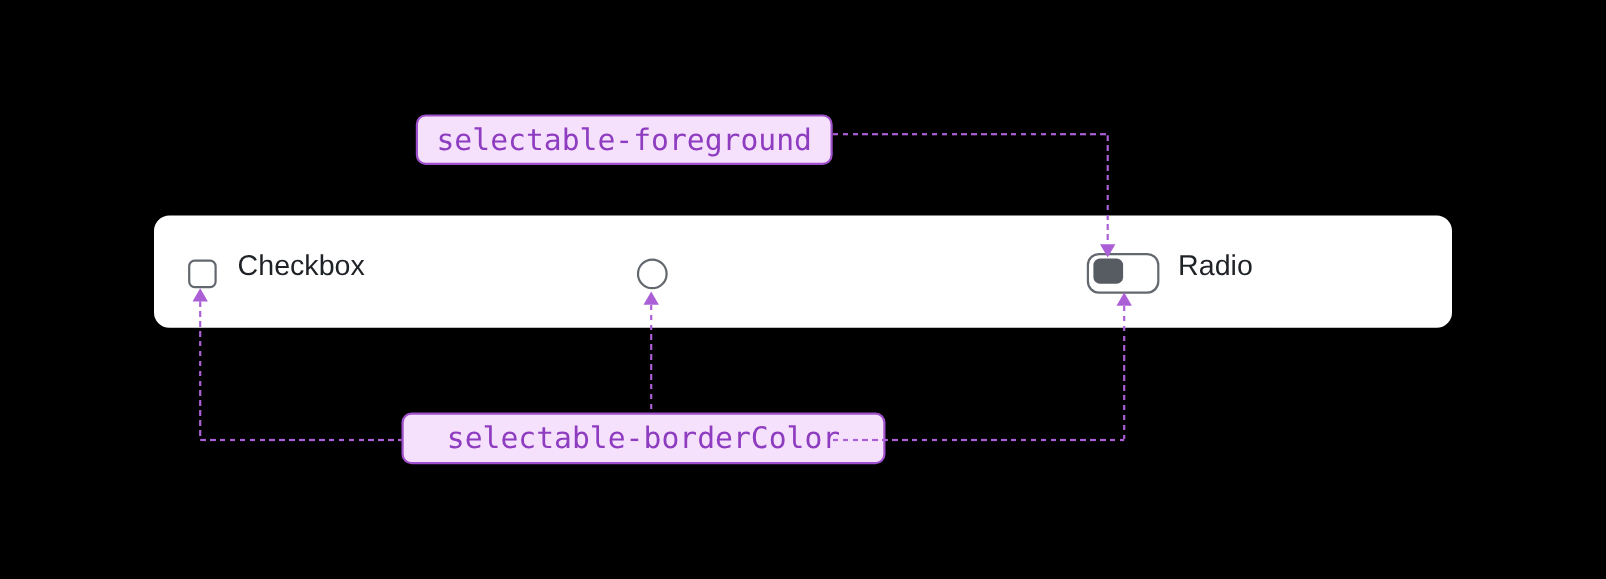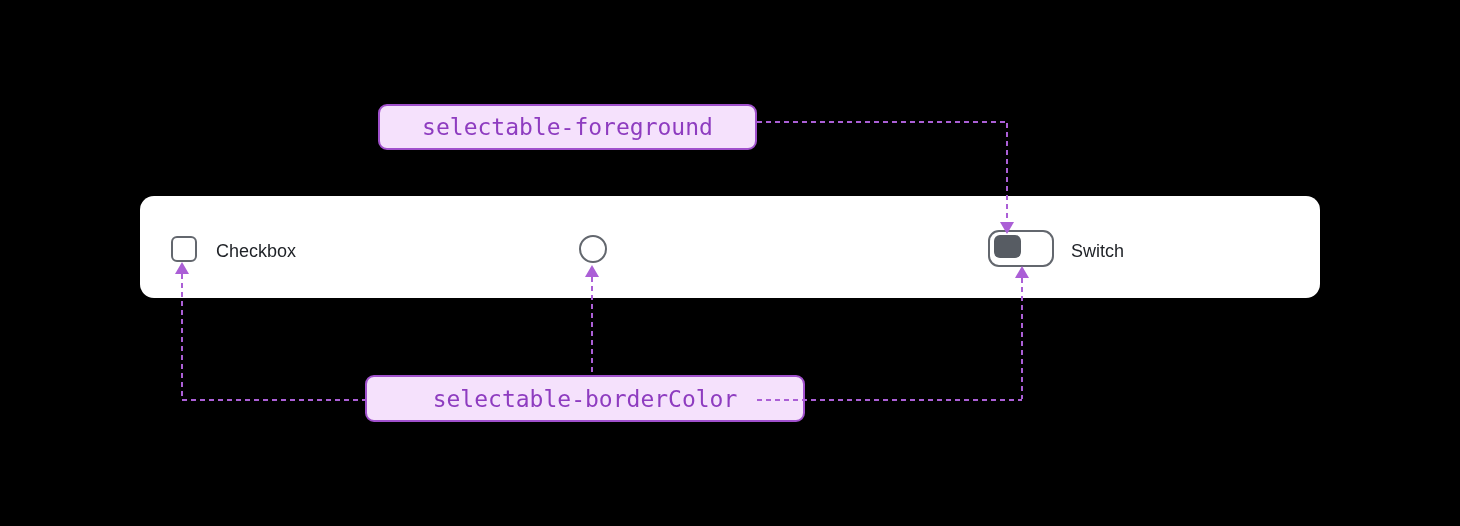--- a/index.html
+++ b/index.html
@@ -50,40 +50,40 @@
     border-radius: 11px;
     background: var(--card-bg, #fff);
   }
   .switch-thumb {
     left: 4px; top: 3px;
     width: 27px; height: 23px;
     border-radius: 6px;
     background: var(--switch-thumb, #575c63);
   }
   .control-label {
-    top: 236px;
+    top: 226px;
     height: 30px;
     line-height: 30px;
-    font-size: 18px;
+    font-size: 26px;
     color: var(--control-text, #1e2126);
     white-space: nowrap;
   }
   .label-checkbox { left: 216px; }
   .label-radio   { left: 623px; }
   .label-switch  { left: 1071px; }
 
   
   .token-chip {
     box-sizing: border-box;
     border: 2px solid var(--token-border, #a050cc);
     border-radius: 9px;
     background: var(--token-bg, #f5e1fc);
     color: var(--token-text, #8e3cc0);
     font-family: "DejaVu Sans Mono", monospace;
-    font-size: 23px;
+    font-size: 27px;
     display: flex;
     align-items: center;
     justify-content: center;
     white-space: nowrap;
   }
   .chip-foreground  { left: 378px; top: 104px; width: 379px; height: 46px; }
   .chip-bordercolor { left: 365px; top: 375px; width: 440px; height: 47px; }
 
   
   .dash-h {
@@ -136,21 +136,21 @@
   <div class="abs card"></div>
 
   <div class="abs checkbox-box"></div>
   <div class="abs control-label label-checkbox">Checkbox</div>
 
   <div class="abs radio-circle"></div>
 
   <div class="abs switch-track">
     <div class="abs switch-thumb"></div>
   </div>
-  <div class="abs control-label label-switch">Switch</div>
+  <div class="abs control-label label-switch">Radio</div>
 
   <div class="abs token-chip chip-foreground">selectable-foreground</div>
 
   <div class="abs token-chip chip-bordercolor">selectable-borderColor</div>
 
   <div class="abs dash-h fg-h"></div>
   <div class="abs dash-v fg-v"></div>
   <div class="abs arrow-down fg-arrow"></div>
 
   <div class="abs arrow-up bc-left-arrow"></div>

